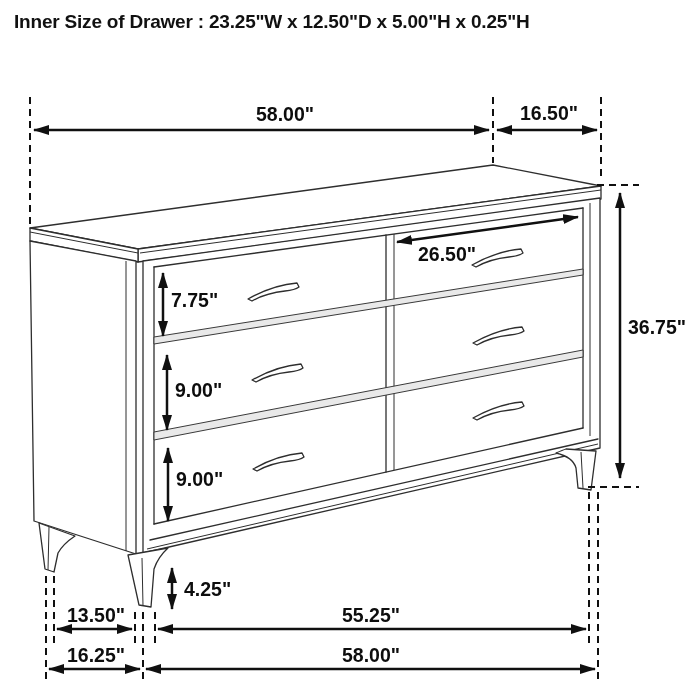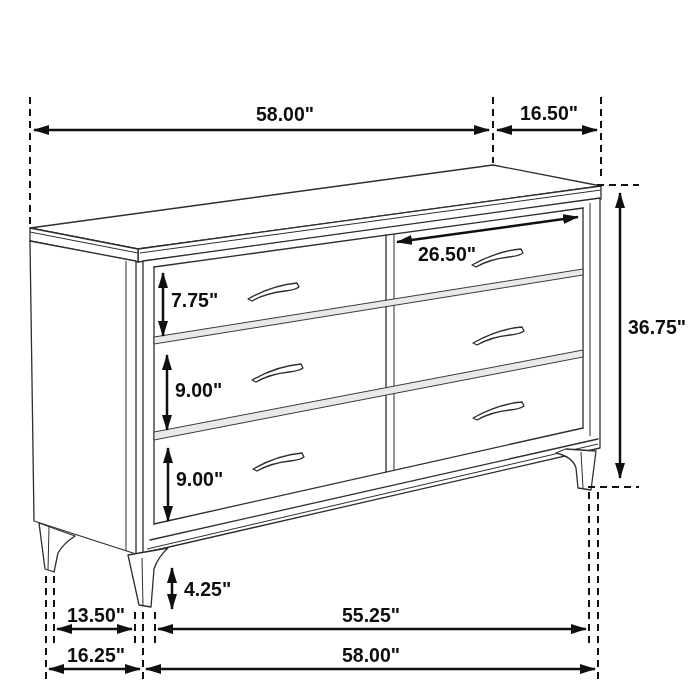--- a/index.html
+++ b/index.html
@@ -18,20 +18,21 @@
   .thin{stroke:#2e2e2e;stroke-width:1;fill:none;}
   .dim{stroke:#101010;stroke-width:2.5;fill:none;}
   .ext{stroke:#101010;stroke-width:2;fill:none;stroke-dasharray:7 5;}
   .lbl{font:700 19.5px "Liberation Sans", sans-serif;fill:#0d0d0d;}
 </style>
 </head>
 <body>
 
 <div class="stage">
 
+  <div class="title">Inner Size of Drawer : 23.25"W x 12.50"D x 5.00"H x 0.25"H</div>
 
   <svg width="700" height="700" viewBox="0 0 700 700">
     <defs>
       <marker id="ah" markerUnits="userSpaceOnUse" markerWidth="18" markerHeight="12" refX="15" refY="5" orient="auto-start-reverse">
         <path d="M0,0 L16,5 L0,10 Z" style="fill:#101010"></path>
       </marker>
     </defs>
 
     <g>
 

